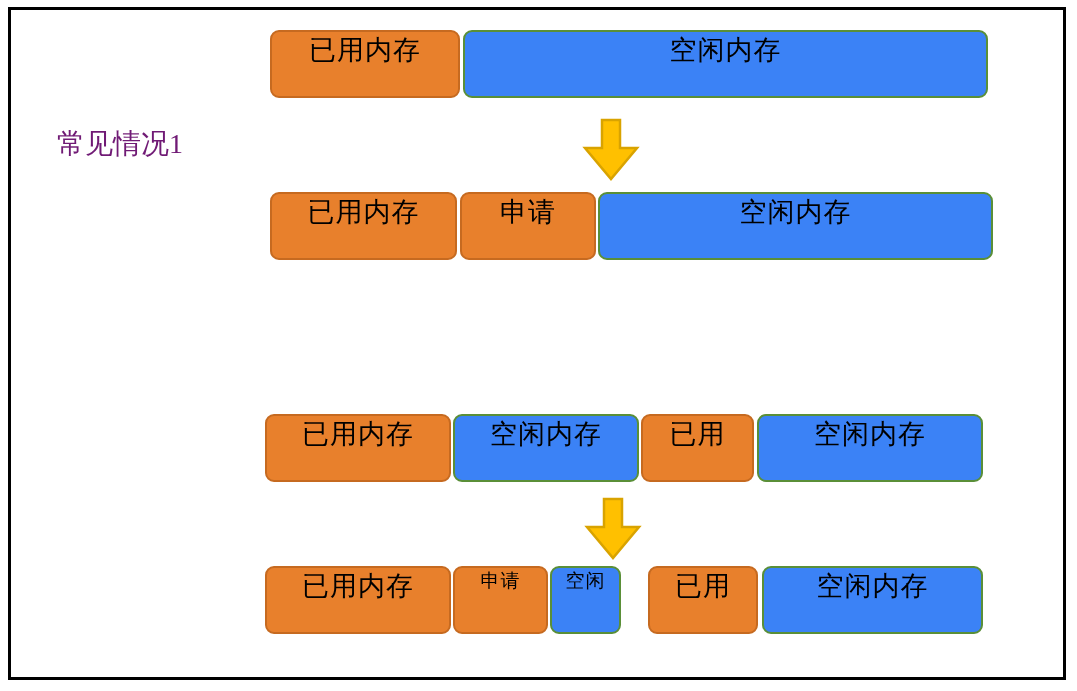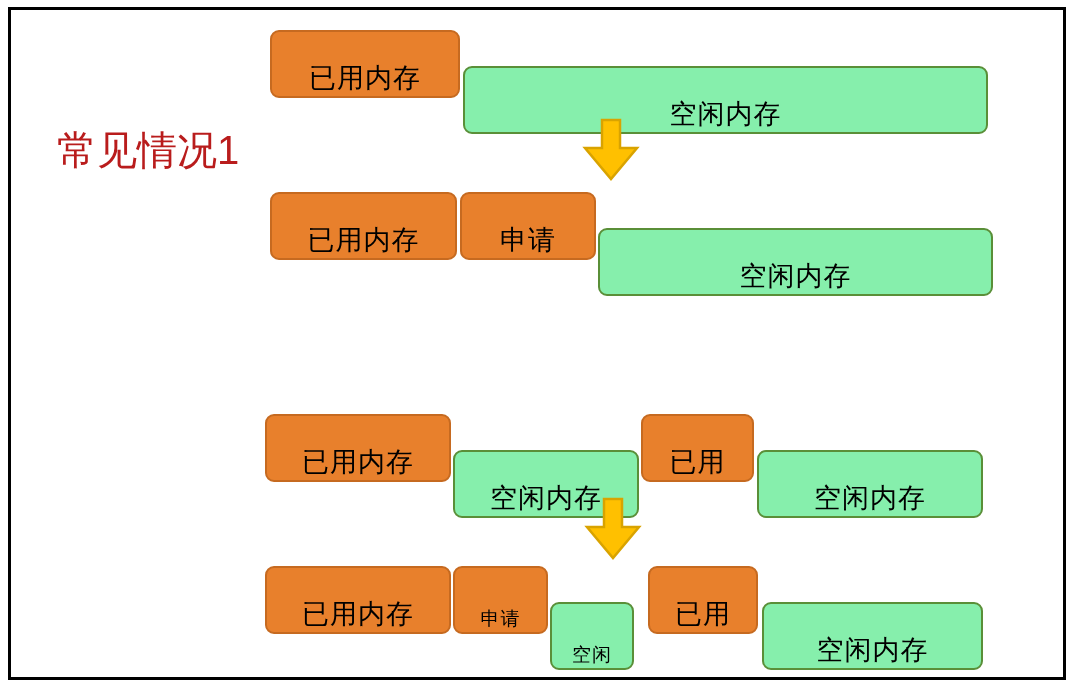--- a/index.html
+++ b/index.html
@@ -26,47 +26,46 @@
     top: 7px;
     width: 1058px;
     height: 673px;
     border: 3px solid #000000;
     box-sizing: border-box;
     background: transparent;
   }
   
   .case-label {
     position: absolute;
-    font-size: 40px;
+    font-size: 28px;
     line-height: 1;
-    color: #b91c1c;
+    color: #701a75;
     white-space: nowrap;
-    font-family: Liberation Sans, sans-serif;
+    font-family: Liberation Serif, serif;
   }
   
   .block {
     position: absolute;
     box-sizing: border-box;
     border-radius: 9px;
     display: flex;
-    align-items: flex-end;
+    align-items: flex-start;
     justify-content: center;
     color: #000000;
     white-space: nowrap;
     font-family: "DejaVu Sans", "Liberation Sans", sans-serif;
     letter-spacing: 1px;
   }
   .block.used {
     background: #E8802C;
     border: 2px solid #C66A20;
   }
   .block.free {
-    background: #86efac;
+    background: #3b82f6;
     border: 2px solid #5A8F38;
-    margin-top: 36px;
   }
   .block .lbl {
     pointer-events: none;
   }
   
   .arrow {
     position: absolute;
   }
   .arrow svg { display: block; }
 </style>
@@ -121,21 +120,21 @@
       <polygon points="20,2 38,2 38,30 55,30 29,61 3,30 20,30" fill="#FFC000" stroke="#D9A300" stroke-width="2.5"></polygon>
     </svg>
   </div>
 
   <div class="block used" style="left:265px; top:566px; width:186px; height:68px; font-size:27px;">
     <span class="lbl">已用内存</span>
   </div>
   <div class="block used" style="left:453px; top:566px; width:95px; height:68px; font-size:19px;">
     <span class="lbl">申请</span>
   </div>
-  <div class="block free" style="left:550px; top:566px; width:84px; height:68px; font-size:19px;">
+  <div class="block free" style="left:550px; top:566px; width:71px; height:68px; font-size:19px;">
     <span class="lbl">空闲</span>
   </div>
   <div class="block used" style="left:648px; top:566px; width:110px; height:68px; font-size:27px;">
     <span class="lbl">已用</span>
   </div>
   <div class="block free" style="left:762px; top:566px; width:221px; height:68px; font-size:27px;">
     <span class="lbl">空闲内存</span>
   </div>
 
 </div>

